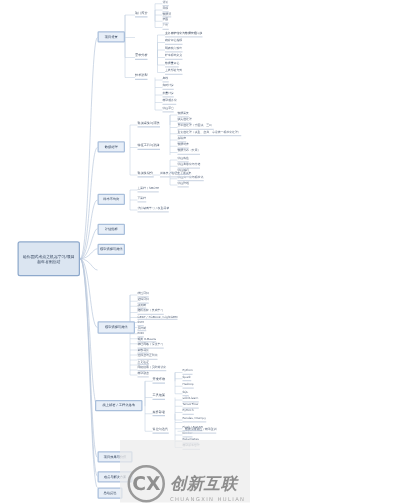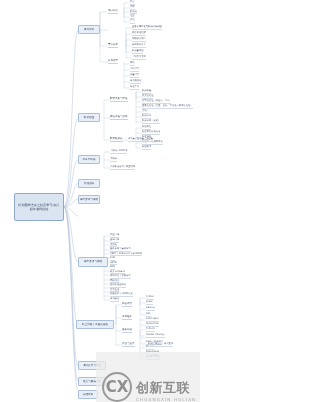--- a/index.html
+++ b/index.html
@@ -51,21 +51,21 @@
     pointer-events:none;
   }
   #wm-logo{
     width:26px;height:26px;border-radius:50%;
     border:2.5px solid #9a9a9a;margin-left:6px;margin-right:4px;
     display:flex;align-items:center;justify-content:center;
     color:#8f8f8f;font-size:15px;font-weight:bold;
     font-family:"DejaVu Sans",sans-serif;
   }
   #wm-text{display:flex;flex-direction:column;justify-content:center;}
-  #wm-cn{color:#8d8d8d;font-size:13px;font-weight:bold;letter-spacing:0.5px;line-height:1.1;}
+  #wm-cn{color:#8d8d8d;font-size:13px;font-weight:bold;letter-spacing:0.5px;line-height:1.1;font-style:italic;}
   #wm-en{color:#a8a8a8;font-size:4.2px;letter-spacing:1.1px;margin-top:1.5px;}
 </style>
 </head>
 <body>
 
 <div id="mindmap">
 
   <svg class="edges" viewBox="0 0 200 402" preserveAspectRatio="none">
     <g fill="none" stroke="#b9c8dc" stroke-width="0.55">
 

